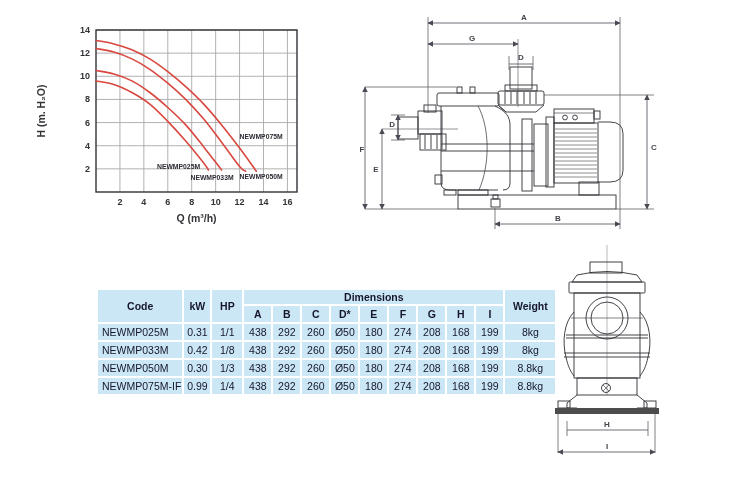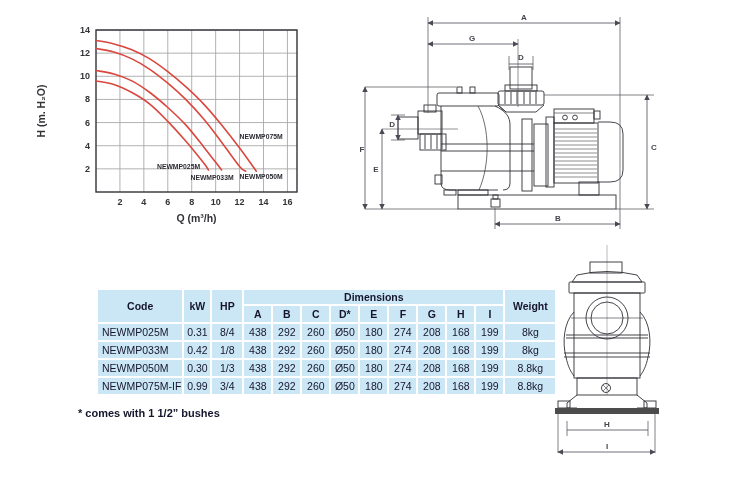--- a/index.html
+++ b/index.html
@@ -260,21 +260,21 @@
         <th>F</th>
         <th>G</th>
         <th>H</th>
         <th>I</th>
       </tr>
     </thead>
     <tbody>
         <tr>
           <td class="code">NEWMP025M</td>
           <td>0.31</td>
-          <td>8/4</td>
+          <td>1/1</td>
           <td>438</td>
           <td>292</td>
           <td>260</td>
           <td>Ø50</td>
           <td>180</td>
           <td>274</td>
           <td>208</td>
           <td>168</td>
           <td>199</td>
           <td>8kg</td>
@@ -305,30 +305,29 @@
           <td>180</td>
           <td>274</td>
           <td>208</td>
           <td>168</td>
           <td>199</td>
           <td>8.8kg</td>
         </tr>
         <tr>
           <td class="code">NEWMP075M-IF</td>
           <td>0.99</td>
-          <td>3/4</td>
+          <td>1/4</td>
           <td>438</td>
           <td>292</td>
           <td>260</td>
           <td>Ø50</td>
           <td>180</td>
           <td>274</td>
           <td>208</td>
           <td>168</td>
           <td>199</td>
           <td>8.8kg</td>
         </tr>
       </tbody>
   </table>
 
-  <div class="footnote abs" style="left:78px;top:407px;">* comes with 1 1/2” bushes</div>
 
 </div>
 
 </body></html>

